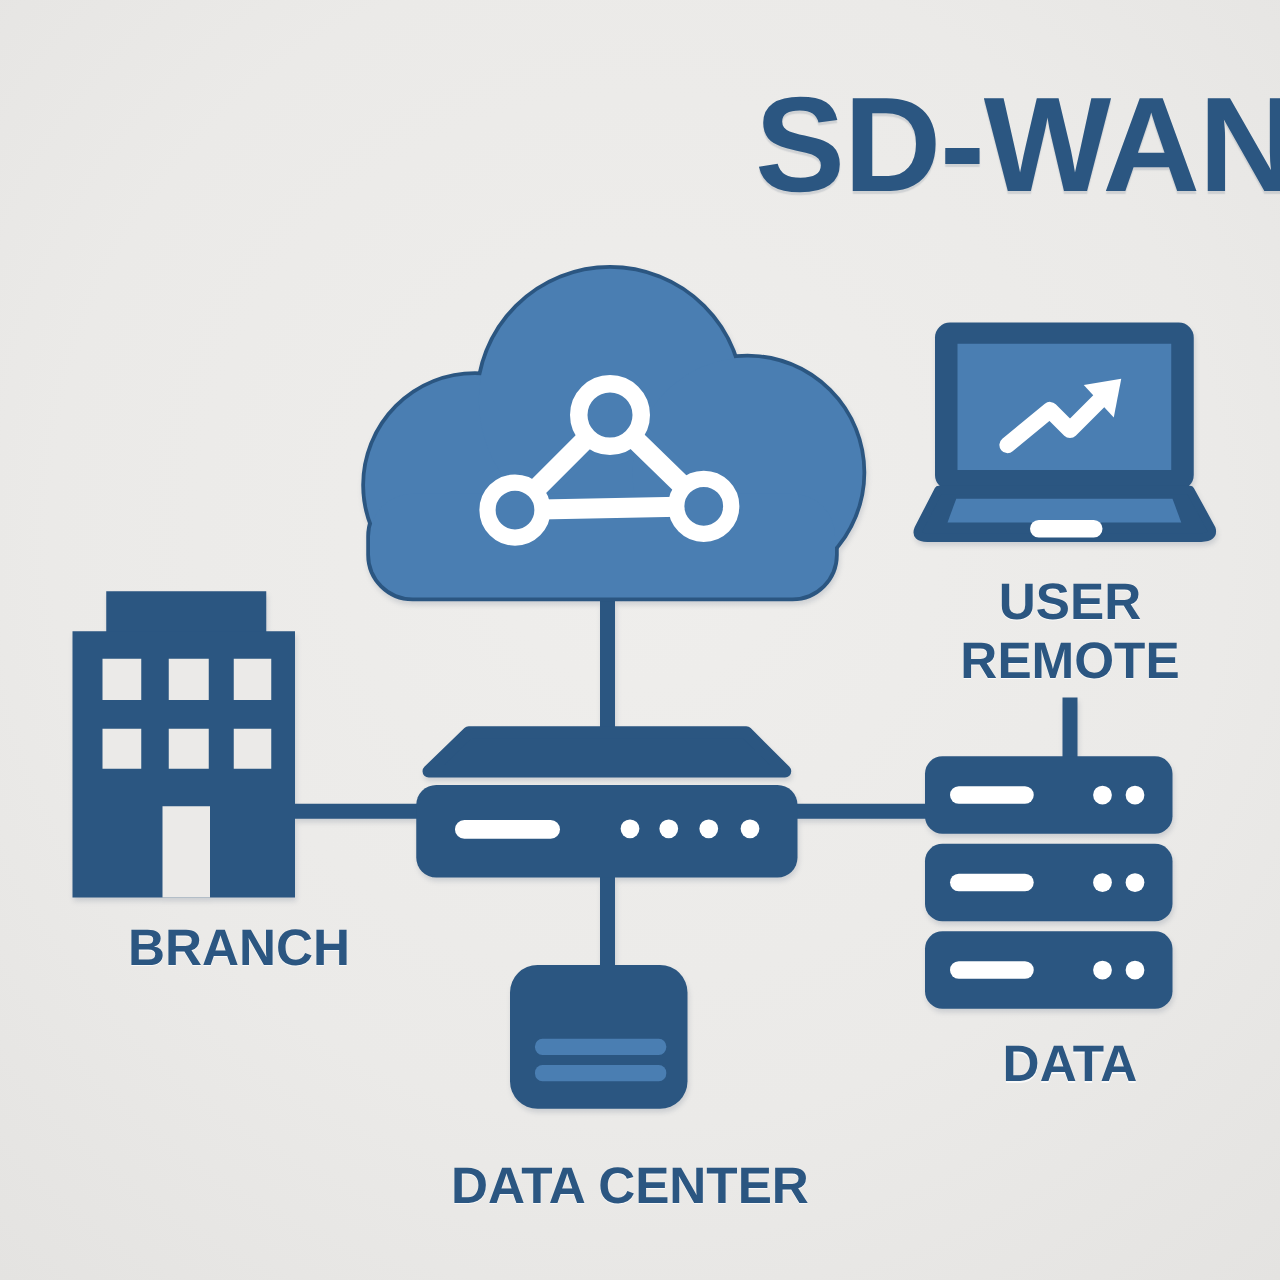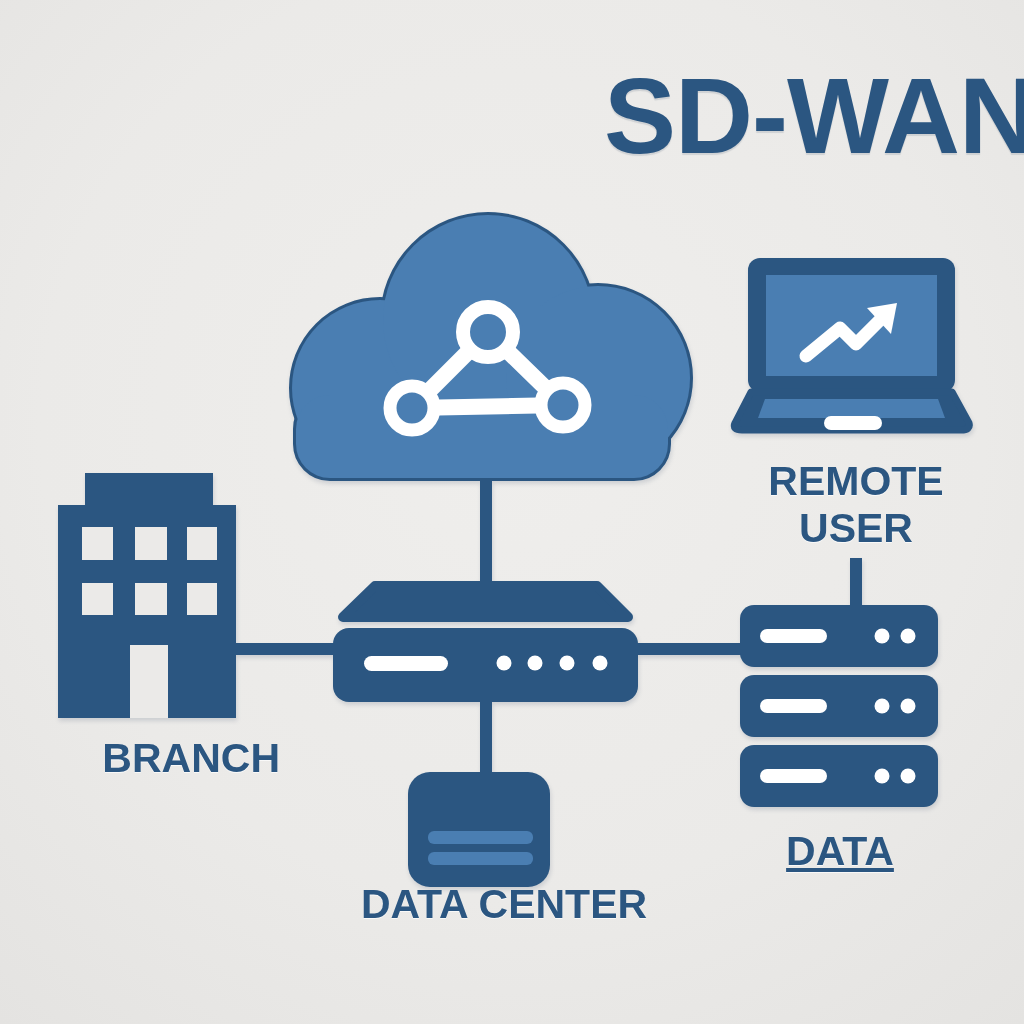--- a/index.html
+++ b/index.html
@@ -41,23 +41,23 @@
   .page-title{
     position:absolute;top:62px;left:12px;width:1024px;
     text-align:right;
     font-size:108px;font-weight:bold;
     letter-spacing:-1px;line-height:1;
     color:var(--color-dark-blue,#2b5681);
     text-shadow:0 2px 1px rgba(45,65,95,0.15);
     margin:0;
   }
   .label-branch{left:30px;top:736px;width:250px;font-size:41px;line-height:1.1;text-align:right;}
-  .label-dc-bottom{left:354px;top:882px;width:300px;font-size:41px;line-height:1.1;text-align:center;}
+  .label-dc-bottom{left:354px;top:926px;width:300px;font-size:41px;line-height:1.1;text-align:center;}
   .label-remote{left:736px;top:458px;width:240px;font-size:41px;line-height:1.15;}
-  .label-dc-right{left:720px;top:827px;width:240px;font-size:41px;line-height:1.2;text-decoration:underline;}
+  .label-dc-right{left:736px;top:827px;width:240px;font-size:41px;line-height:1.2;}
   .label span{display:block;}
 </style>
 </head>
 <body>
 
 <div class="canvas">
 
   <h1 class="page-title">SD-WAN</h1>
 
   <svg class="diagram-svg" viewBox="0 0 1024 1024" width="1024" height="1024">
@@ -153,21 +153,21 @@
         <circle class="fill-white" cx="908" cy="776" r="7.5"></circle>
       </g>
     </g>
   </svg>
 
   <div class="label label-branch">BRANCH</div>
 
   <div class="label label-dc-bottom">DATA CENTER</div>
 
   <div class="label label-remote">
+    <span>USER</span>
     <span>REMOTE</span>
-    <span>USER</span>
   </div>
 
   <div class="label label-dc-right">
     <span>DATA</span>
   </div>
 
 </div>
 
 </body></html>

